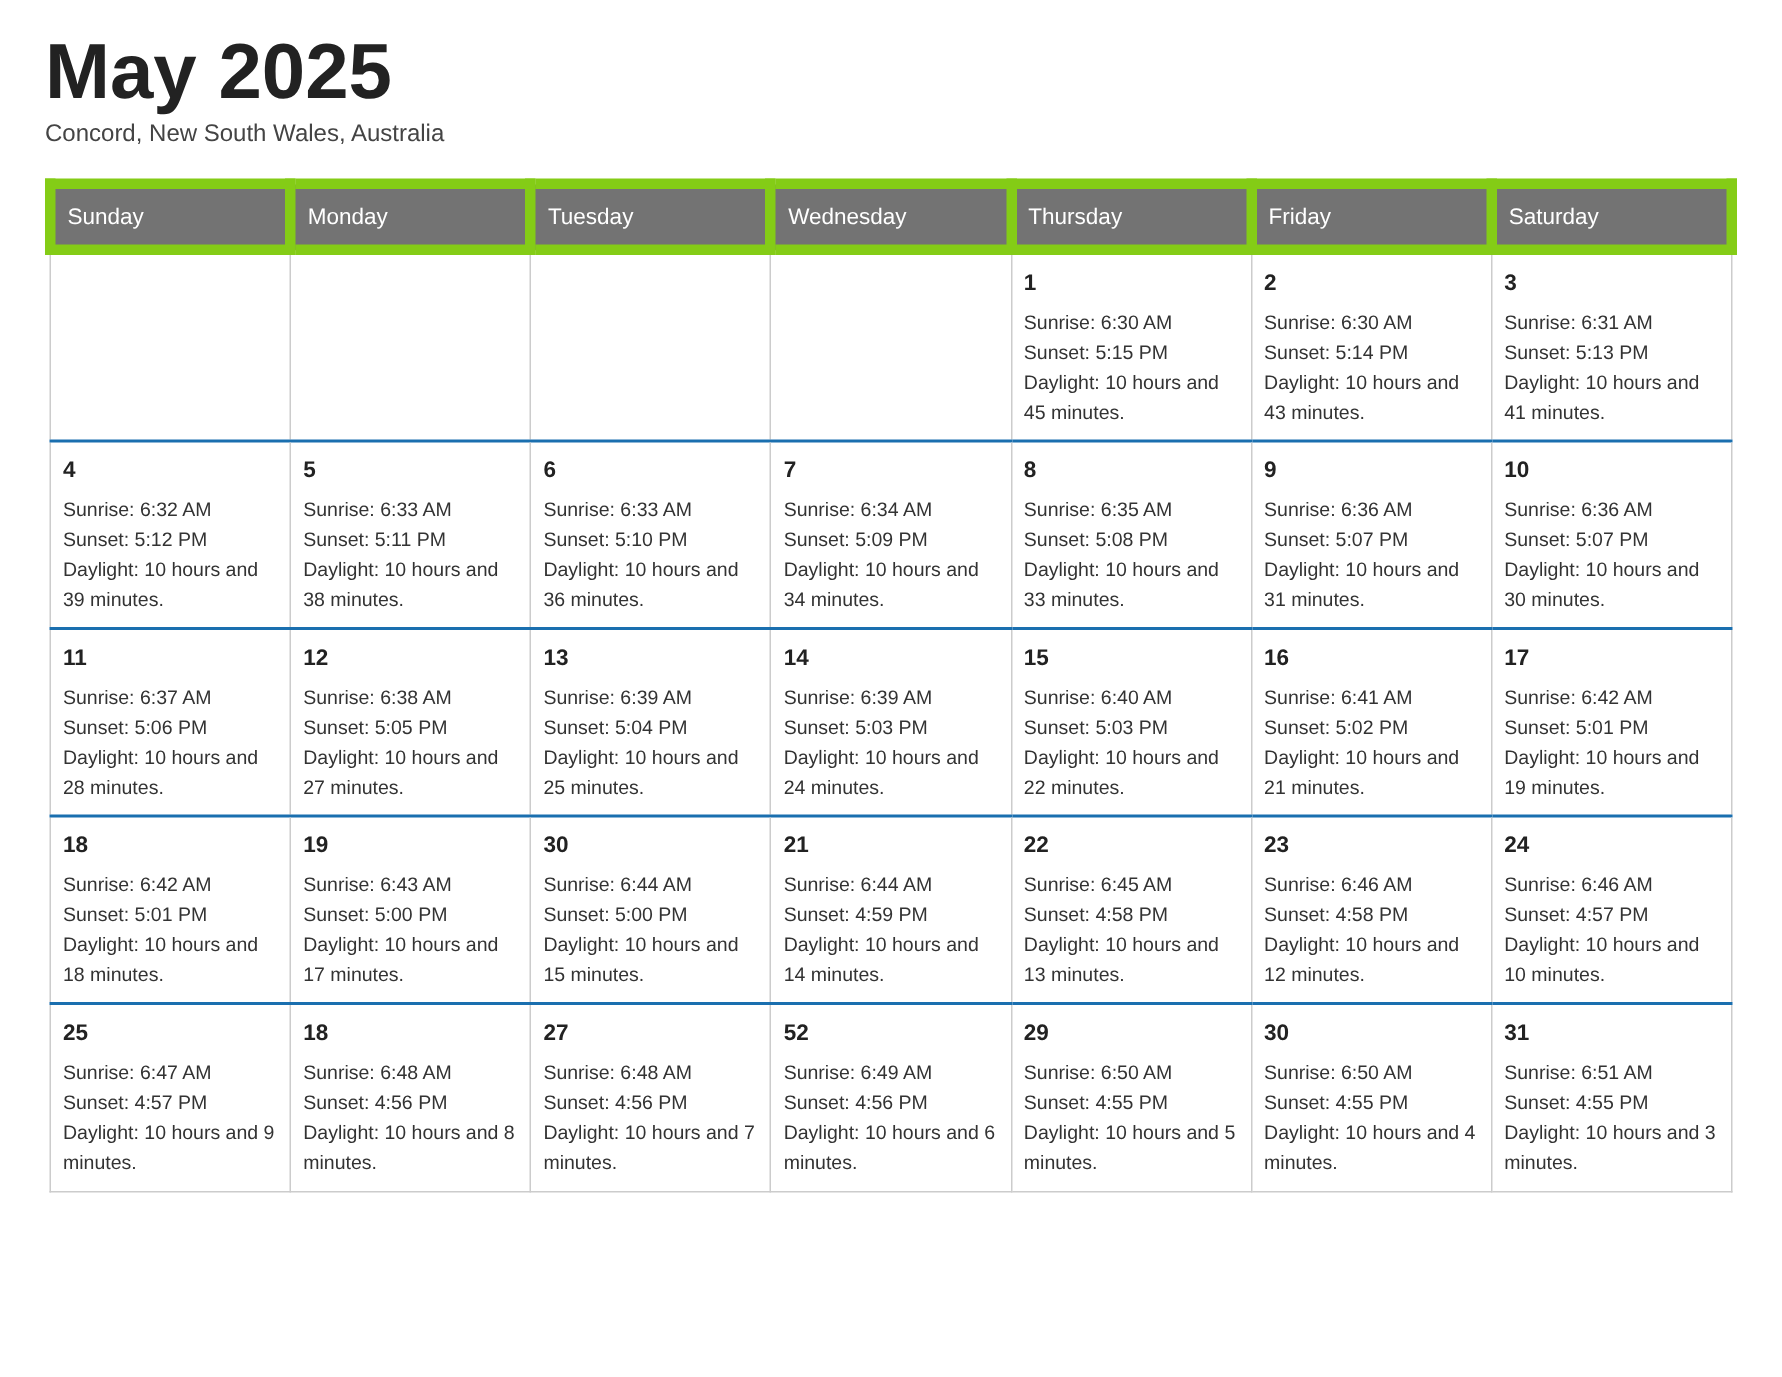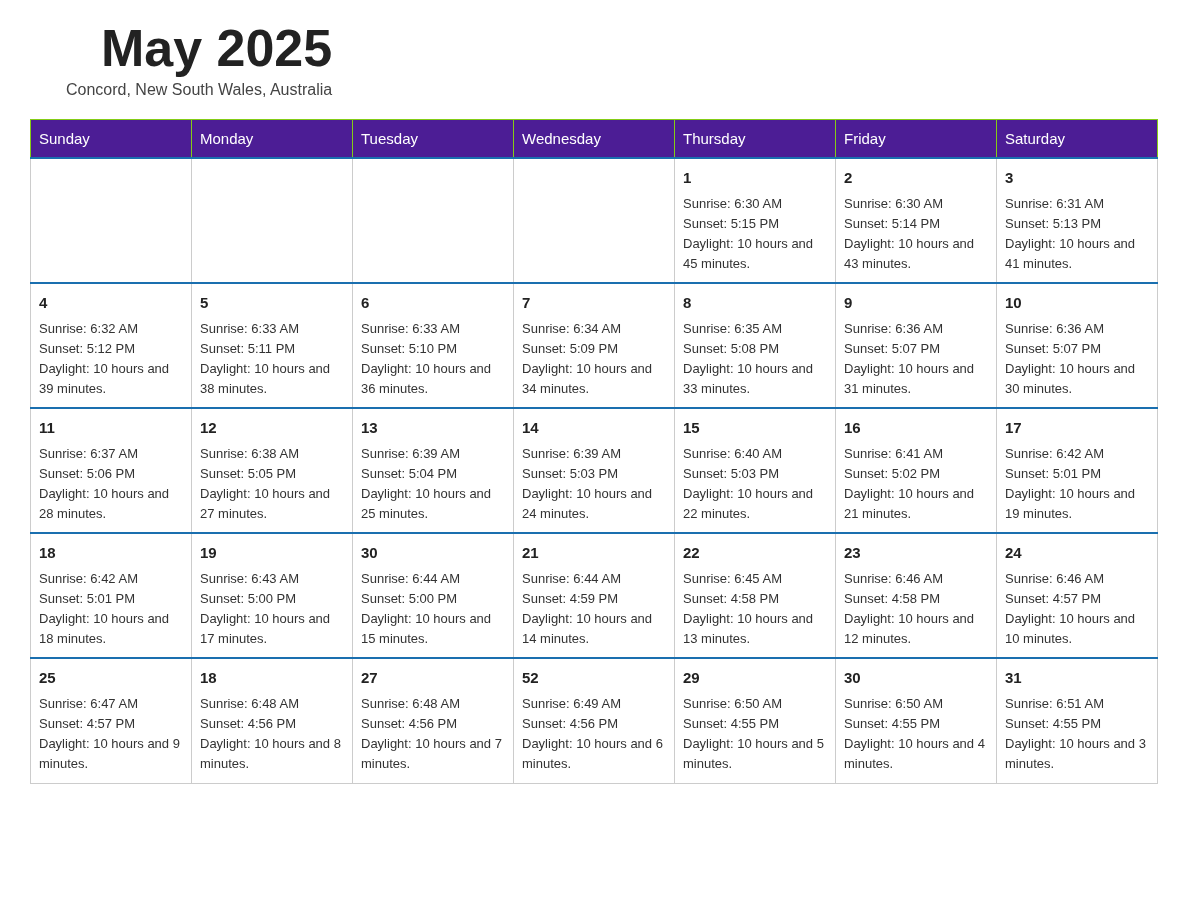--- a/index.html
+++ b/index.html
@@ -25,47 +25,46 @@
       font-size: 28px;
       font-weight: bold;
       color: #333;
     }
     .logo-text-blue {
       font-size: 28px;
       font-weight: bold;
       color: #1a6faf;
     }
     .title-block {
-      text-align: right;
-      margin-left: 36px;
+      text-align: left;
     }
     .month-year {
       font-size: 52px;
       font-weight: bold;
       color: #222;
       line-height: 1.1;
     }
     .location {
       font-size: 16px;
       color: #444;
       margin-top: 4px;
     }
     .calendar {
       width: 100%;
       border-collapse: collapse;
       border: 1px solid #aaa;
     }
     .calendar th {
-      background-color: #4c1d95;
+      background-color: #737373;
       color: #fff;
       padding: 10px 8px;
       font-size: 15px;
       font-weight: normal;
       text-align: left;
-      border: 1px solid #84cc16;
+      border: 7px solid #84cc16;
     }
     .calendar td {
       vertical-align: top;
       padding: 8px 8px;
       border: 1px solid #ccc;
       width: calc(100% / 7);
       min-height: 110px;
       font-size: 13px;
       color: #333;
       line-height: 1.5;

